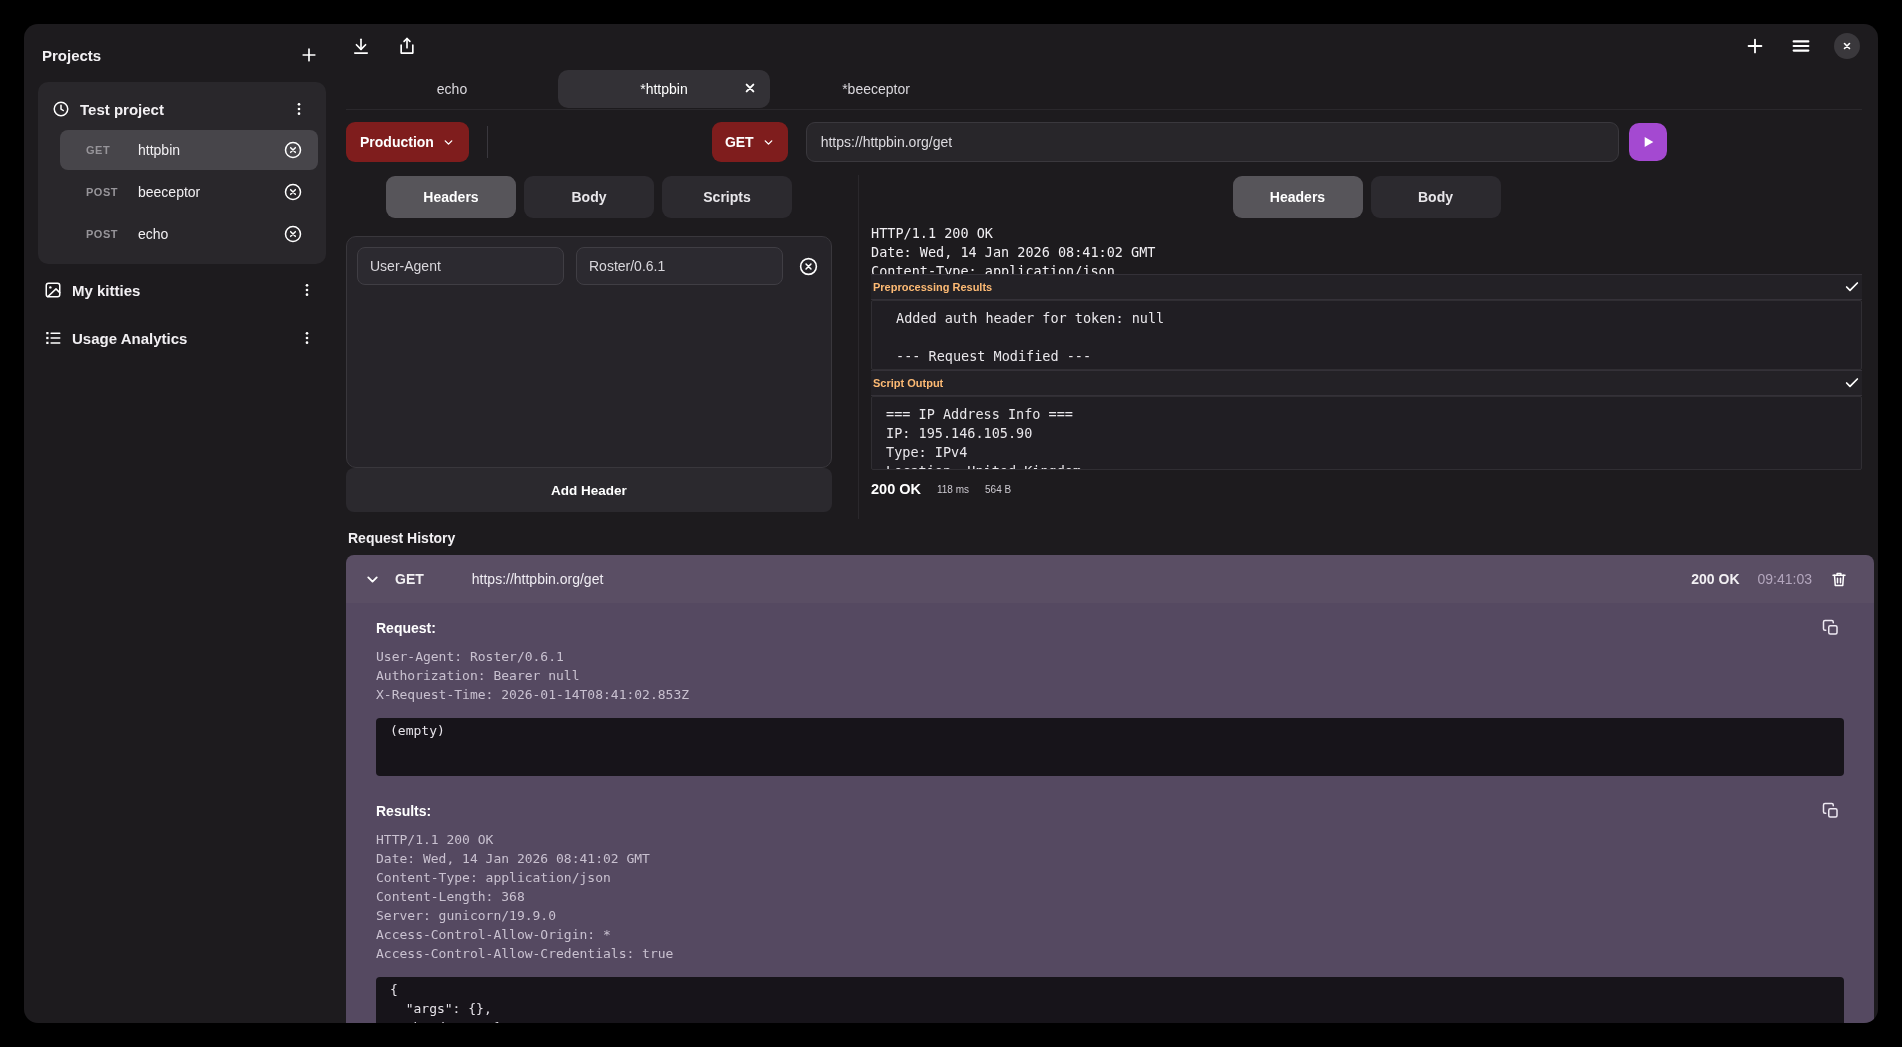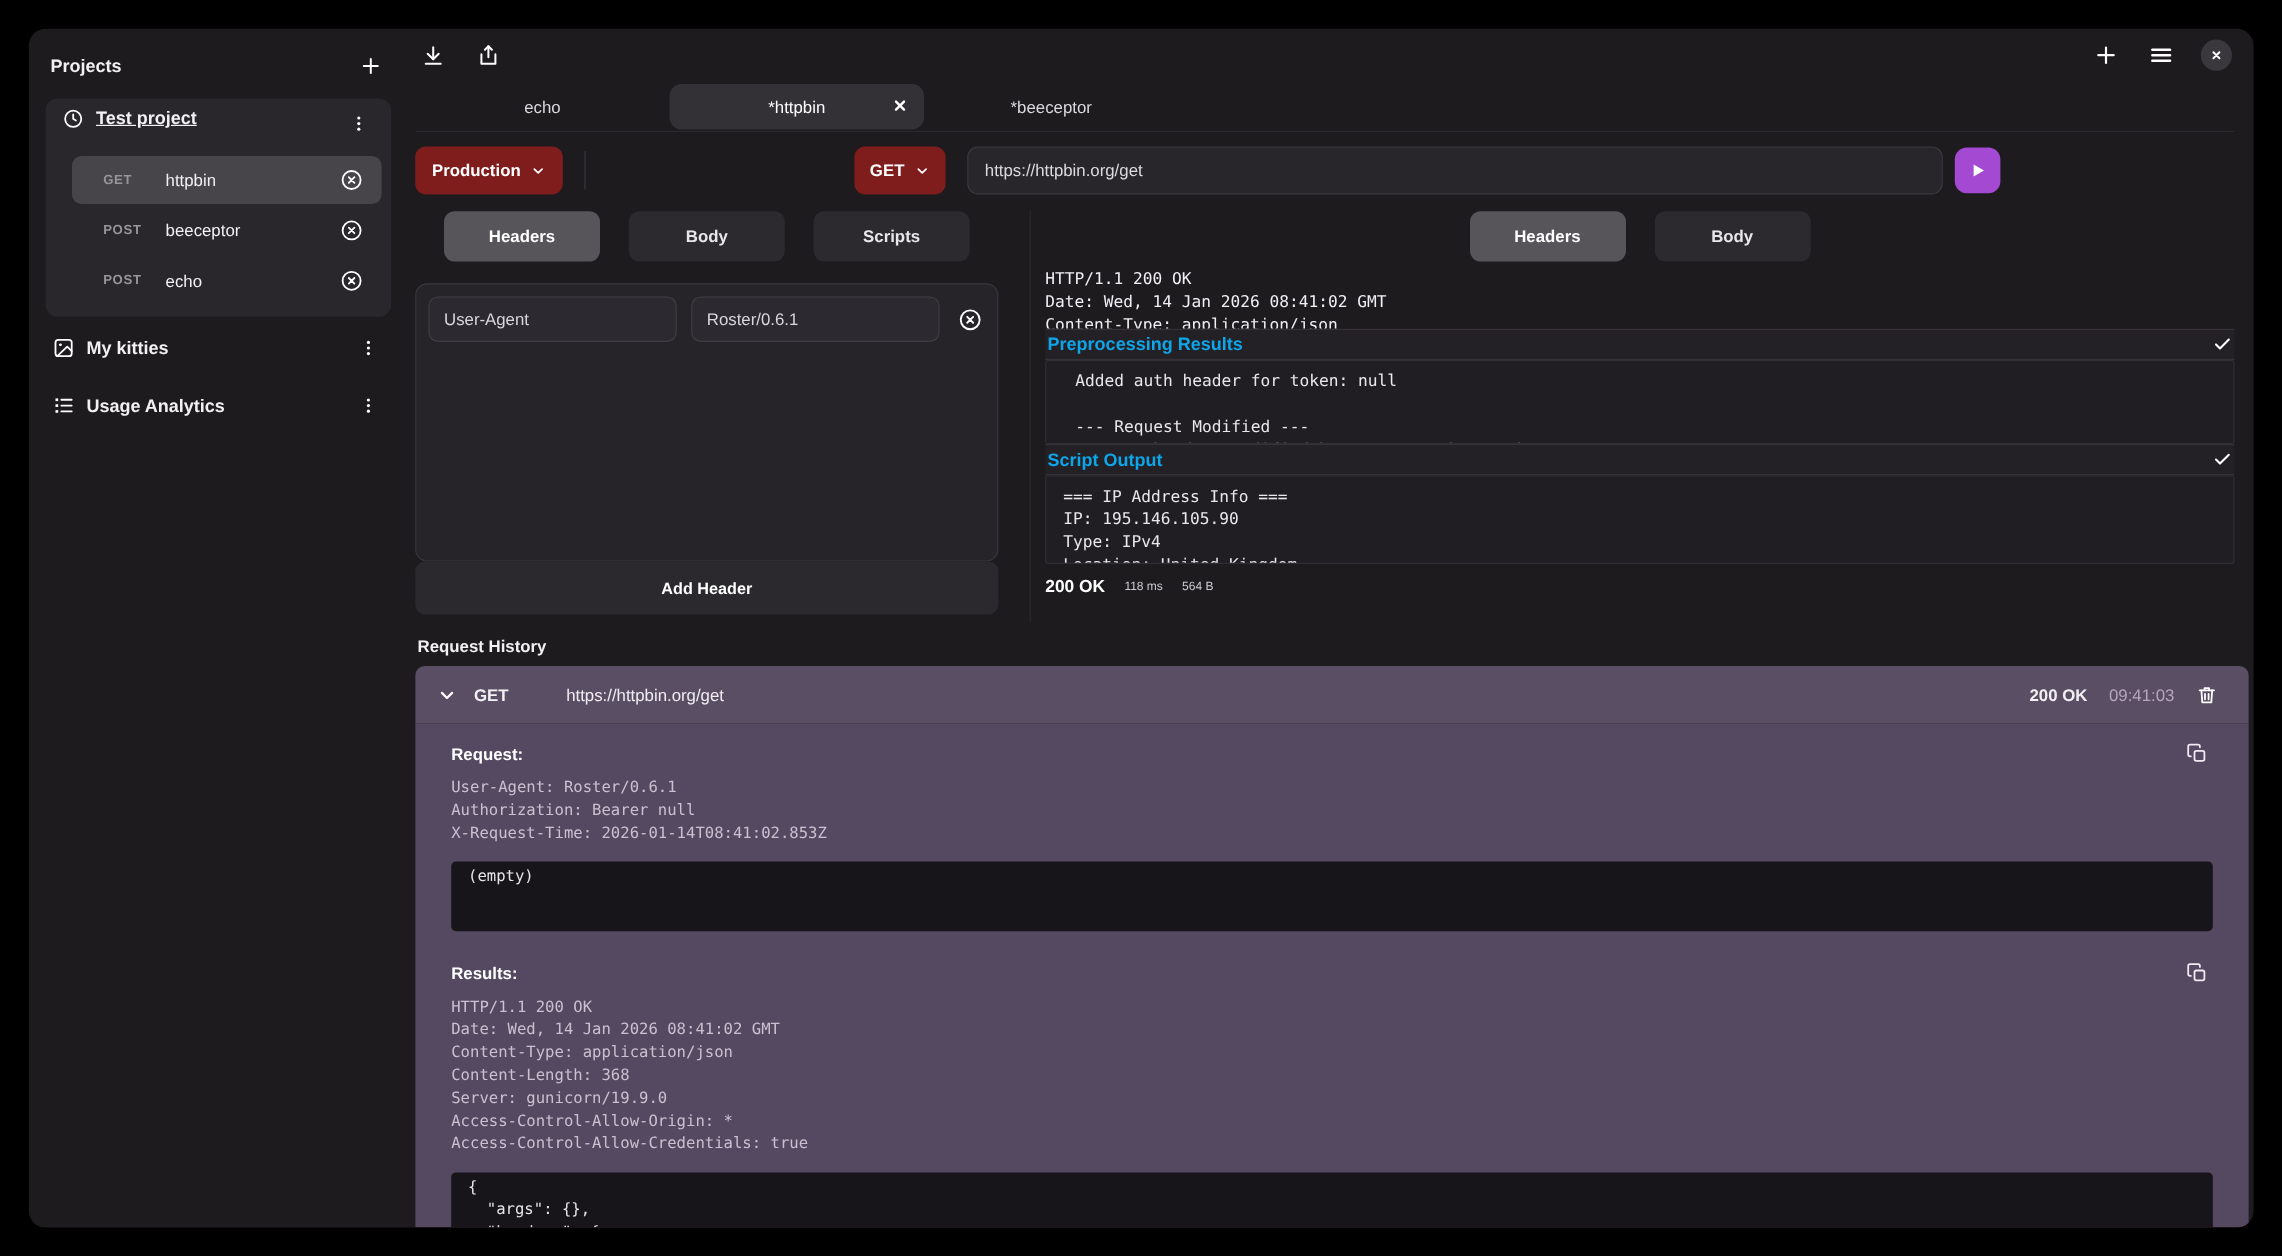--- a/index.html
+++ b/index.html
@@ -10,21 +10,21 @@
   .window { position:absolute; inset:24px; background:#1d1b1e; border-radius:14px;
     display:flex; overflow:hidden; color:#f2f0f3; }
 
   
   .sidebar { width:316px; flex:0 0 316px; padding:14px; display:flex; flex-direction:column; }
   .sb-head { display:flex; align-items:center; justify-content:space-between; height:34px; padding:0 4px; }
   .sb-title { font-size:15px; font-weight:bold; }
   .iconbtn { background:none; border:none; color:#fff; width:26px; height:26px; display:flex;
     align-items:center; justify-content:center; cursor:pointer; padding:0; }
   .group { margin-top:10px; background:#29272b; border-radius:10px; padding:8px; }
-  .group-head { display:flex; align-items:flex-start; height:38px; padding:0 6px; gap:10px;text-decoration:underline; }
+  .group-head { display:flex; align-items:center; height:38px; padding:0 6px; gap:10px; }
   .group-title { font-size:15px; font-weight:bold; flex:1; }
   .req-item { display:flex; align-items:center; height:40px; margin:2px 0 2px 14px; border-radius:8px;
     padding:0 12px 0 26px; gap:14px; cursor:pointer; }
   .req-item.selected { background:#47454a; }
   .req-method { font-size:11px; font-weight:bold; letter-spacing:.5px; color:#97959a; width:38px; }
   .req-name { font-size:14px; color:#f2f0f3; flex:1; }
   .collection { display:flex; align-items:center; height:44px; margin-top:4px; padding:0 6px; gap:10px; }
   .collection .group-title { font-size:15px; }
 
   
@@ -48,38 +48,38 @@
   .method-btn { height:40px; padding:0 13px; margin-left:206px; }
   .urlbox { width:813px; height:40px; margin-left:18px; background:#28262a; border:1px solid #3a383d;
     border-radius:9px; color:#dddbe0; font-size:14px; padding:0 14px; outline:none; }
   .play-btn { width:38px; height:38px; margin-left:10px; border:none; border-radius:10px;
     background:#a449d1; display:flex; align-items:center; justify-content:center; cursor:pointer; }
 
   .content { margin-top:13px; height:344px; display:flex; }
   .lpanel { width:486px; flex:0 0 486px; display:flex; flex-direction:column; }
   .rpanel { flex:1; margin-left:26px; border-left:1px solid #2a282c; padding-left:12px;
     display:flex; flex-direction:column; min-width:0; }
-  .ptabs { height:44px; display:flex; align-items:center; justify-content:center; gap:24px; }
+  .ptabs { height:44px; display:flex; align-items:center; justify-content:center; gap:8px; }
   .ptab { width:130px; height:42px; border-radius:9px; background:#2c2a2f; border:none; color:#e8e6ea;
     font-size:14px; font-weight:bold; cursor:pointer; }
   .ptab.active { background:#57555a; color:#fff; }
 
   .hdr-box { margin-top:17px; height:232px; background:#262429; border:1px solid #39373c;
     border-radius:10px; padding:10px; display:flex; flex-direction:column; gap:8px; }
   .hdr-row { display:flex; align-items:center; gap:12px; }
   .hdr-input { flex:1; height:38px; background:#2c2a30; border:1px solid #403e44; border-radius:8px;
     color:#d9d7dc; font-size:14px; padding:0 12px; outline:none; min-width:0; }
   .addhdr { height:44px; border-radius:8px; background:#2b292e; border:none;
     color:#fff; font-weight:bold; font-size:13.5px; cursor:pointer; }
 
   .resp-preview { margin-top:5px; height:50px; overflow:hidden; font-size:13.5px; line-height:19px;
     color:#f1eff3; white-space:pre; }
   .sec-head { height:26px; display:flex; align-items:center; justify-content:space-between;
     background:#232126; border-top:1px solid #343138; border-bottom:1px solid #343138; padding:0 2px; }
-  .sec-title { font-size:15px; font-weight:bold; color:#0ea5e9; }
+  .sec-title { font-size:11px; font-weight:bold; color:#fdba74; }
   .sec-box { background:#201e23; border:1px solid #302e33; border-radius:2px; padding:8px 14px;
     overflow:hidden; font-size:13.5px; line-height:19px; color:#e9e7eb; white-space:pre; }
   .box-pre { height:70px;padding-left:24px; }
   .box-script { height:74px; }
   .statusline { margin-top:8px; display:flex; align-items:center; gap:16px; height:22px; }
   .status-code { font-size:14.5px; font-weight:bold; color:#fff; }
   .status-meta { font-size:10px; color:#ccc9d0; }
 
   .hist-title { margin-top:8px; height:22px; font-size:14px; font-weight:bold; display:flex; align-items:center; padding-left:2px; }
   .hist-card { margin:6px -12px 0 0; flex:1; border-radius:8px 8px 0 0; overflow:hidden;

